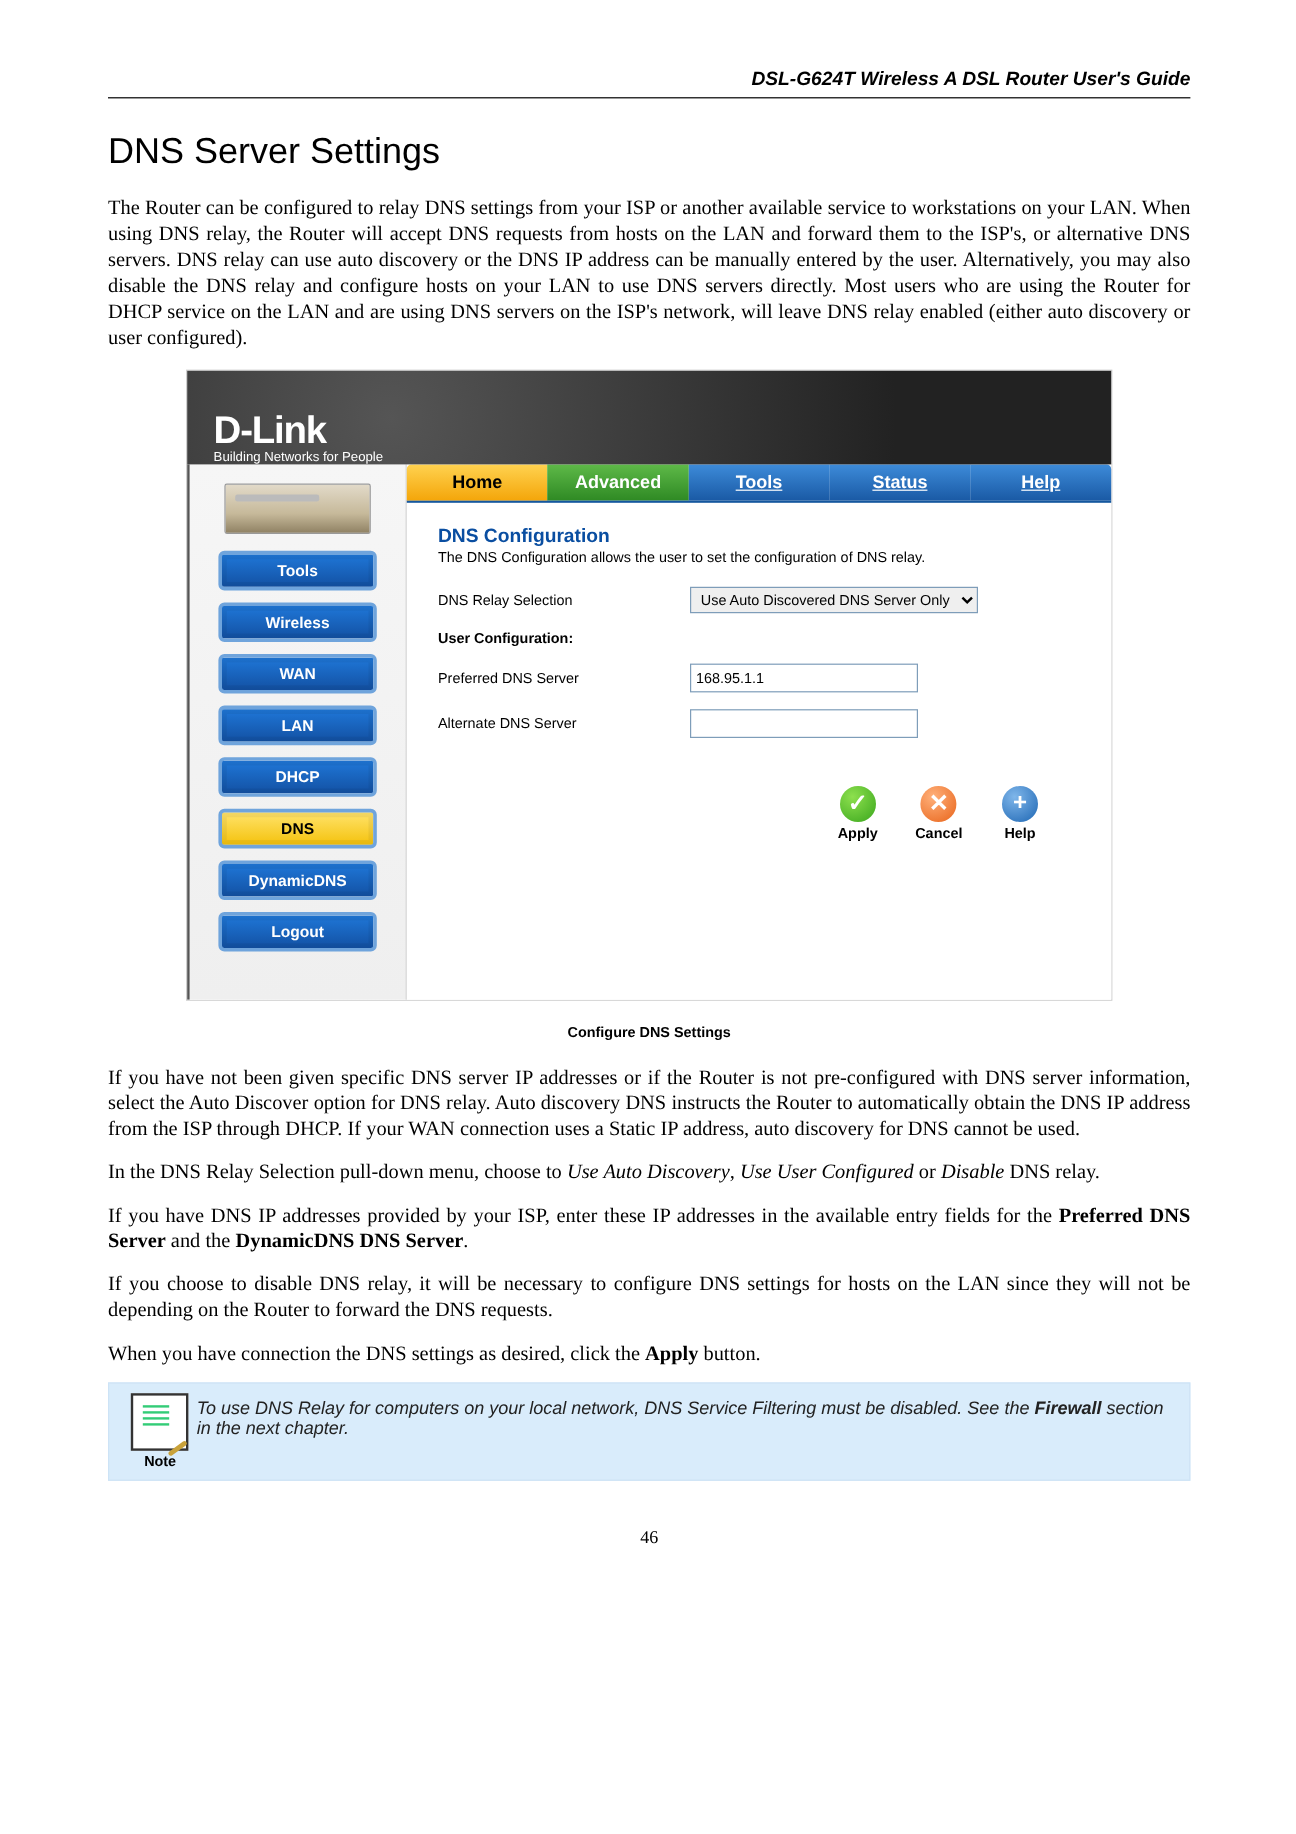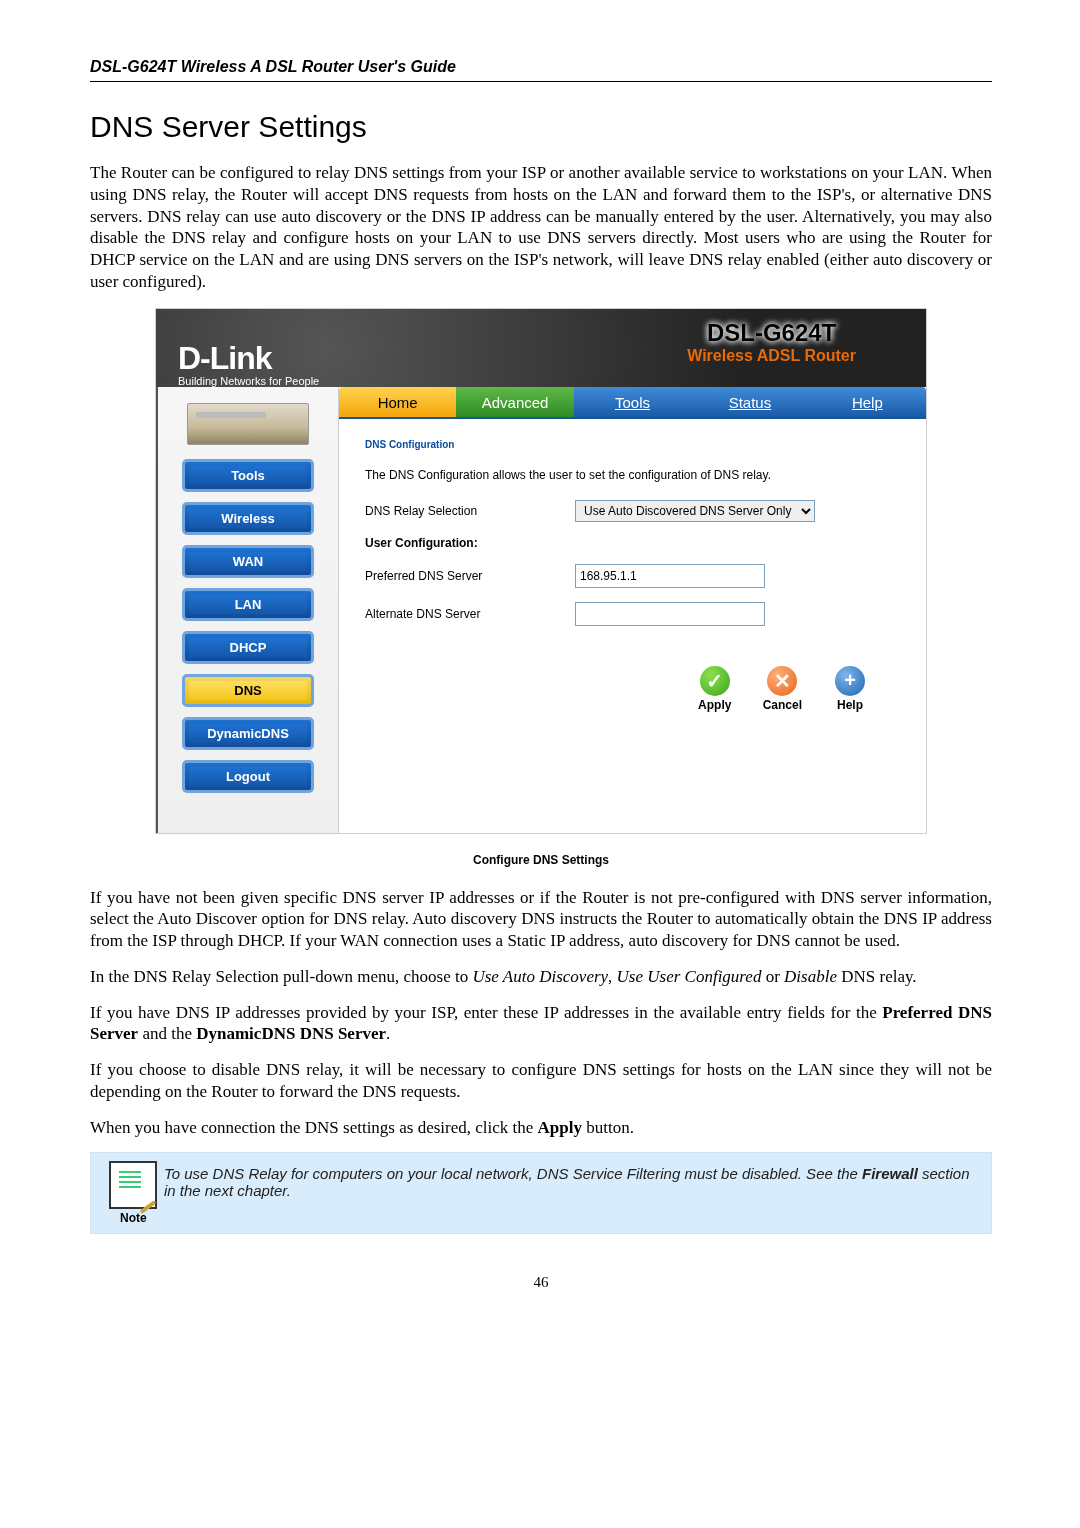--- a/index.html
+++ b/index.html
@@ -6,21 +6,21 @@
     margin: 0;
     font-family: "Times New Roman", Times, serif;
     background: #fff;
     color: #000;
     width: 1080px;
   }
   .page {
     padding: 58px 88px 40px 90px;
   }
   .header-area {
-    text-align: left;
+    text-align: right;
     font-style: italic;
     font-weight: bold;
     font-family: Arial, Helvetica, sans-serif;
     font-size: 16px;
     padding-bottom: 5px;
   }
   .header-rule {
     border: 0;
     border-top: 1.5px solid #000;
     margin: 0 0 18px 0;
@@ -143,21 +143,21 @@
   }
 
   .content-col {
     flex: 1;
     background: #fff;
   }
   .tabs {
     display: flex;
     font-family: Arial, sans-serif;
     font-size: 15px;
-    font-weight: normal;
+    font-weight: bold;
     border-bottom: 2px solid #15579e;
   }
   .tab {
     flex: 1 1 0;
     text-align: center;
     padding: 7px 0 6px 0;
     cursor: pointer;
   }
   .tab-orange-active {
     background: linear-gradient(#ffd250,#f4a60a);
@@ -176,22 +176,21 @@
   .tab-blue.noround-right { border-top-right-radius: 4px; }
 
   .panel {
     padding: 20px 26px 30px 26px;
     font-family: Arial, sans-serif;
     font-size: 13px;
   }
   .panel-title {
     color: #0a4ea1;
     font-weight: bold;
-    font-size: 10px;
-    margin-bottom: 18px;
+    font-size: 16px;
   }
   .panel-desc { font-size: 12px; margin-bottom: 18px; }
   .form-row {
     display:flex; align-items:center; margin: 14px 0;
   }
   .form-label { width: 210px; font-size: 12px; }
   .form-label.bold { font-weight: bold; }
   .form-input {
     width: 180px; height: 20px;
     border: 1px solid #7e9db9;
@@ -278,24 +277,20 @@
 
   <h1 class="heading">DNS Server Settings</h1>
 
   <p class="body">The Router can be configured to relay DNS settings from your ISP or another available service to workstations on your LAN. When using DNS relay, the Router will accept DNS requests from hosts on the LAN and forward them to the ISP's, or alternative DNS servers. DNS relay can use auto discovery or the DNS IP address can be manually entered by the user. Alternatively, you may also disable the DNS relay and configure hosts on your LAN to use DNS servers directly. Most users who are using the Router for DHCP service on the LAN and are using DNS servers on the ISP's network, will leave DNS relay enabled (either auto discovery or user configured).</p>
 
   <div class="shot-frame">
     <div class="shot-top">
       <div class="brand-block">
         <div class="brand-name">D-Link</div>
         <div class="brand-tag">Building Networks for People</div>
-      </div>
-      <div class="device-title">
-        <div class="device-name"><span>DSL-G624T</span></div>
-        <div class="device-sub">Wireless ADSL Router</div>
       </div>
     </div>
     <div class="shot-body">
       <div class="sidebar">
         <div class="router-pic"></div>
         <div class="nav-btn nav-blue">Tools</div>
         <div class="nav-btn nav-blue">Wireless</div>
         <div class="nav-btn nav-blue">WAN</div>
         <div class="nav-btn nav-blue">LAN</div>
         <div class="nav-btn nav-blue">DHCP</div>

